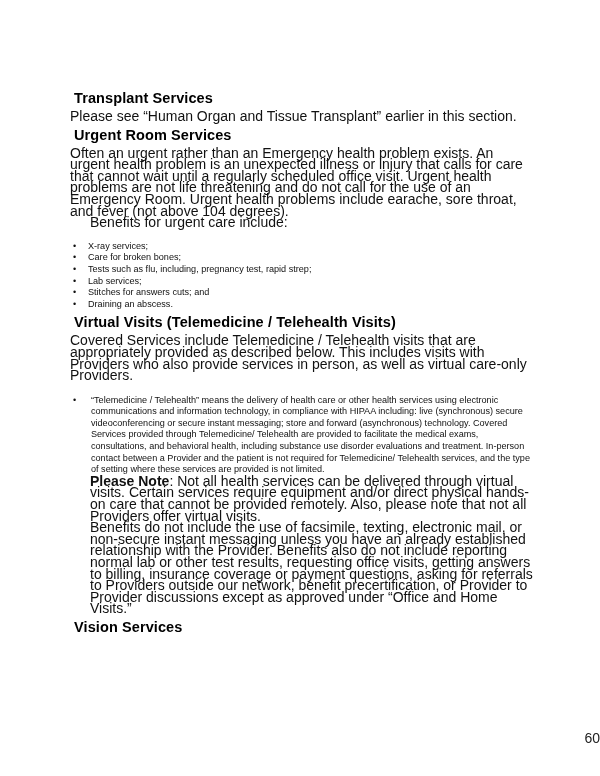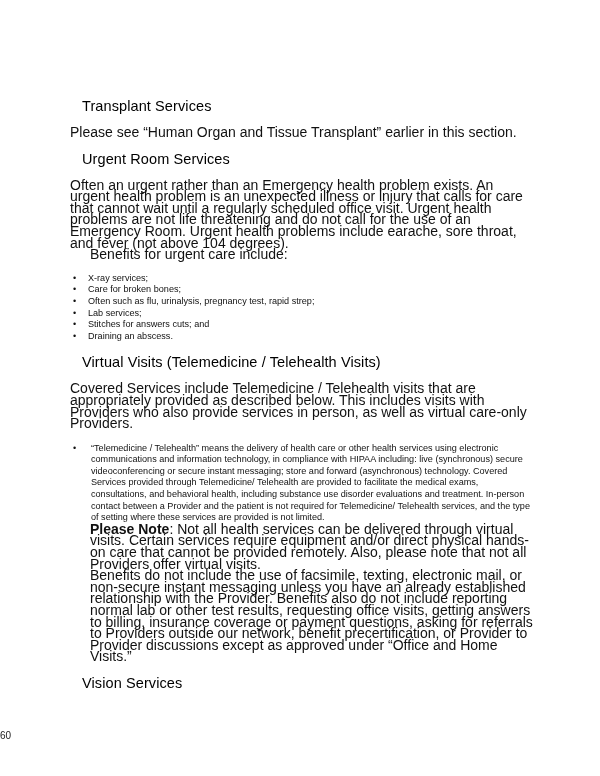--- a/index.html
+++ b/index.html
@@ -18,23 +18,23 @@
   .page {
     position: absolute;
     left: 0; top: 0;
     width: 600px;
     height: 776px;
     box-sizing: border-box;
     padding: 86px 64px 0 70px;
   }
   h2.section-heading {
     font-size: 14.5px;
-    font-weight: normal;
+    font-weight: bold;
     line-height: 17px;
-    margin: 12px;
+    margin: 4px;
     letter-spacing: 0.1px;
     color: #000;
   }
   .sec-gap-top { margin-top: 22px; }
   p.body-text {
     font-size: 14px;
     line-height: 11.6px;
     margin: 0;
     text-align: left;
     color: #111;
@@ -63,22 +63,22 @@
     line-height: 11.6px;
   }
   ul.bullets.para-bullet li { padding-left: 21px; }
   ul.bullets.para-bullet li .bullet-dot { left: 3px; }
   .bold-lead { font-weight: bold; }
   .page-number {
     position: absolute;
     left: 0;
     right: 0;
     top: 730px;
-    text-align: left;
-    font-size: 10px;
+    text-align: right;
+    font-size: 14px;
     color: #222;
   }
 </style>
 </head>
 <body>
 
 <div class="page">
 
   <h2 class="section-heading">Transplant Services</h2>
   <p class="body-text p-after-heading">Please see “Human Organ and Tissue Transplant” earlier in this section.</p>
@@ -90,21 +90,21 @@
     <li>
       <span class="bullet-dot">•</span>
       <span>X-ray services;</span>
     </li>
     <li>
       <span class="bullet-dot">•</span>
       <span>Care for broken bones;</span>
     </li>
     <li>
       <span class="bullet-dot">•</span>
-      <span>Often such as flu, urinalysis, pregnancy test, rapid strep;</span>
+      <span>Tests such as flu, including, pregnancy test, rapid strep;</span>
     </li>
     <li>
       <span class="bullet-dot">•</span>
       <span>Lab services;</span>
     </li>
     <li>
       <span class="bullet-dot">•</span>
       <span>Stitches for answers cuts; and</span>
     </li>
     <li>

